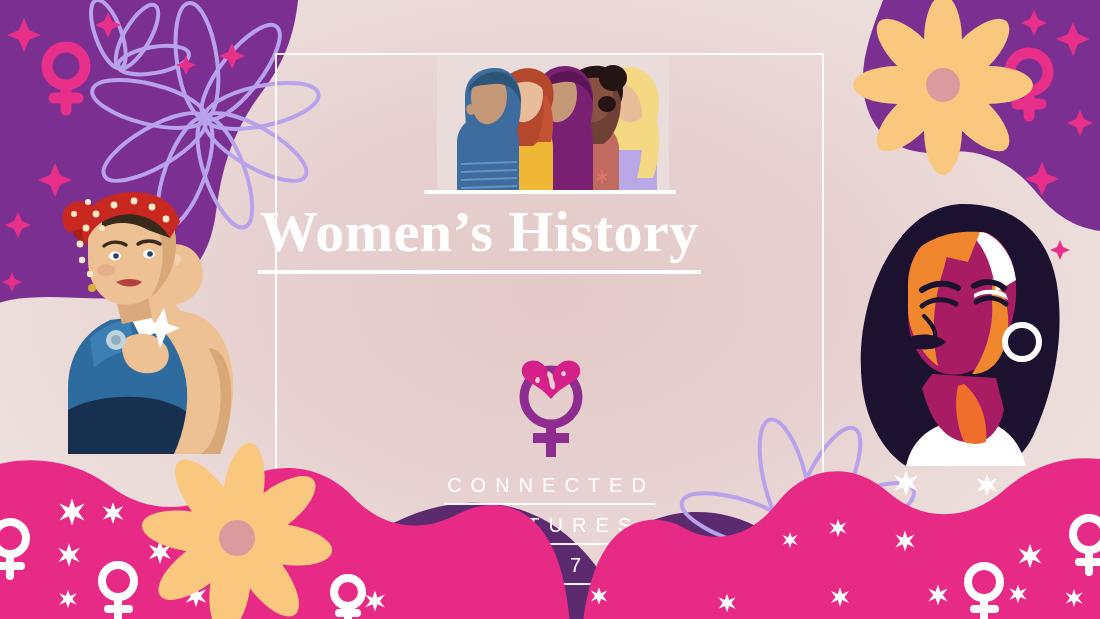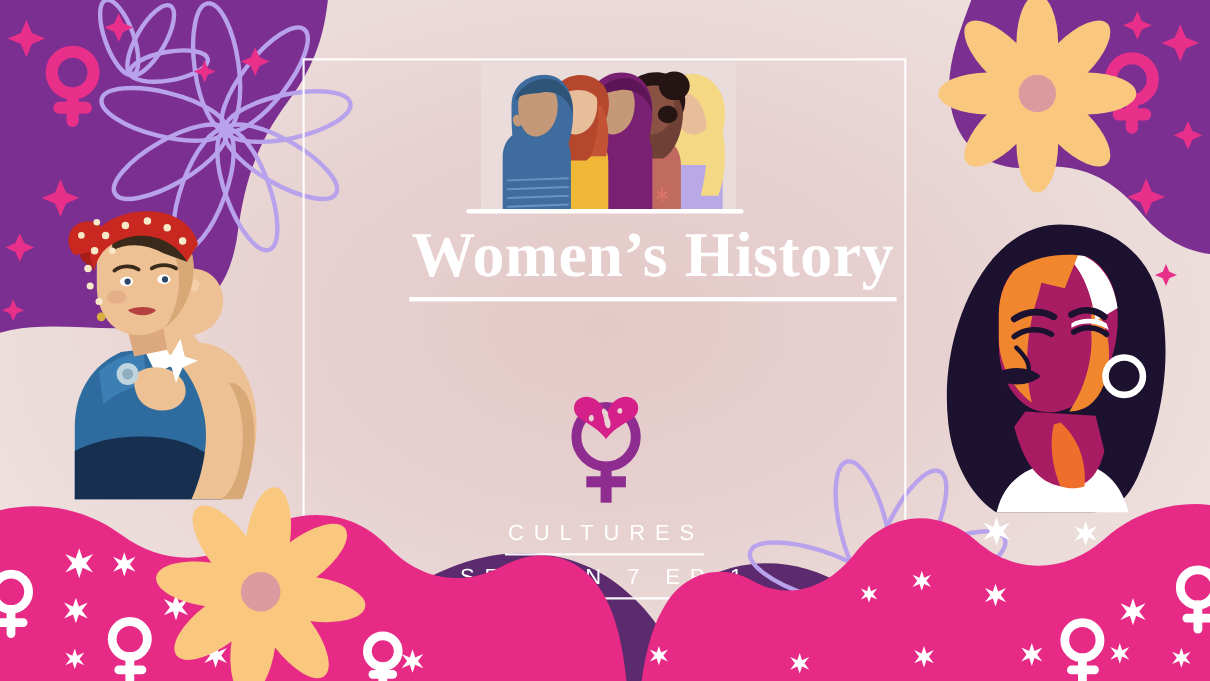--- a/index.html
+++ b/index.html
@@ -55,24 +55,24 @@
     top: 190px;
     width: 252px;
     height: 4px;
     background: #FFFFFF;
     border-radius: 2px;
   }
 
   
   .title-block {
     position: absolute;
-    left: 275px;
+    left: 258px;
     top: 196px;
     width: 637px;
-    text-align: center;
+    text-align: left;
   }
   .title-line {
     font-family: "Liberation Serif", serif;
     font-weight: bold;
     font-size: 58px;
     line-height: 72px;
     color: #FFFFFF;
     letter-spacing: 0.5px;
     display: inline-block;
     border-bottom: 4px solid #FFFFFF;
@@ -455,20 +455,23 @@
     <g fill="#E7D2D1">
       <path d="M43,16 C40,12 38,16 40,20 C42,25 41,30 44,32 C47,34 48,28 46,24
                C44,20 46,18 43,16 Z"></path>
       <path d="M56,14 C53,14 52,18 55,19 C58,20 59,15 56,14 Z"></path>
       <path d="M30,20 C27,20 26,25 29,26 C32,27 33,21 30,20 Z"></path>
     </g>
   </svg>
 
   <div class="subtext">
     <div class="sub-row">
+      <span class="sub-line">CONNECTED</span>
+    </div>
+    <div class="sub-row">
       <span class="sub-line">CULTURES</span>
     </div>
     <div class="sub-row">
       <span class="sub-line">SEASON 7 EP 1</span>
     </div>
   </div>
 
   <svg class="layer" viewBox="0 0 1100 619" width="1100" height="619">
     <g>
 

